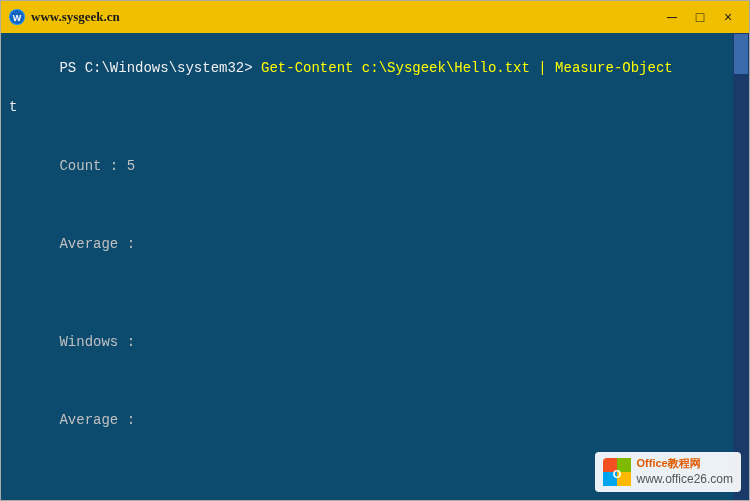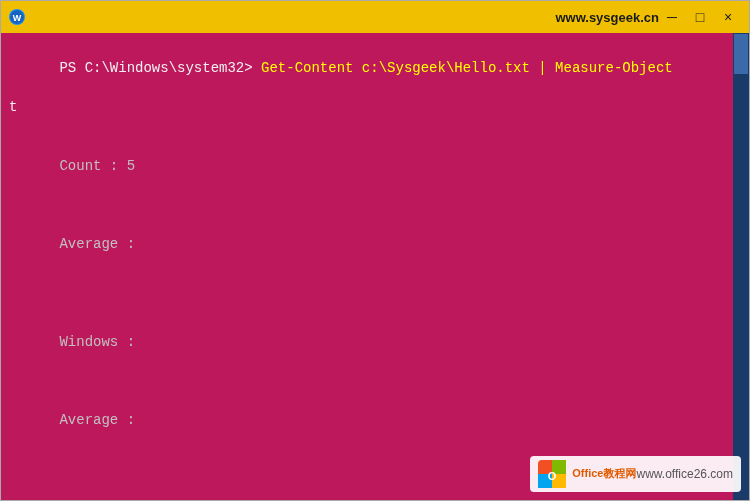--- a/index.html
+++ b/index.html
@@ -38,26 +38,25 @@
       display: flex;
       align-items: center;
       justify-content: center;
       flex-shrink: 0;
       font-size: 10px;
       color: white;
       font-weight: bold;
     }
 
     .title-bar-text {
-      font-family: Liberation Sans, sans-serif;
+      font-family: Liberation Serif, serif;
       font-size: 13px;
       font-weight: bold;
       color: #1a1a1a;
       flex: 1;
-      text-align: right;
     }
 
     .title-bar-controls {
       display: flex;
       gap: 2px;
     }
 
     .title-btn {
       width: 26px;
       height: 22px;
@@ -66,21 +65,21 @@
       cursor: pointer;
       font-size: 14px;
       display: flex;
       align-items: center;
       justify-content: center;
       color: #1a1a1a;
       font-family: Arial, sans-serif;
     }
 
     .terminal {
-      background: #be185d;
+      background: #0c4a6e;
       flex: 1;
       padding: 6px 8px;
       color: #c0c0c0;
       font-family: 'Courier New', Courier, monospace;
       font-size: 14px;
       line-height: 1.4;
       position: relative;
       overflow: hidden;
     }
 
@@ -139,21 +138,21 @@
       border-radius: 4px;
     }
 
     .watermark-icon {
       width: 28px;
       height: 28px;
     }
 
     .watermark-text {
       display: flex;
-      flex-direction: row;
+      flex-direction: column;
       font-family: Arial, sans-serif;
     }
 
     .watermark-site {
       font-size: 11px;
       font-weight: bold;
       color: #e05a00;
     }
 
     .watermark-url {

